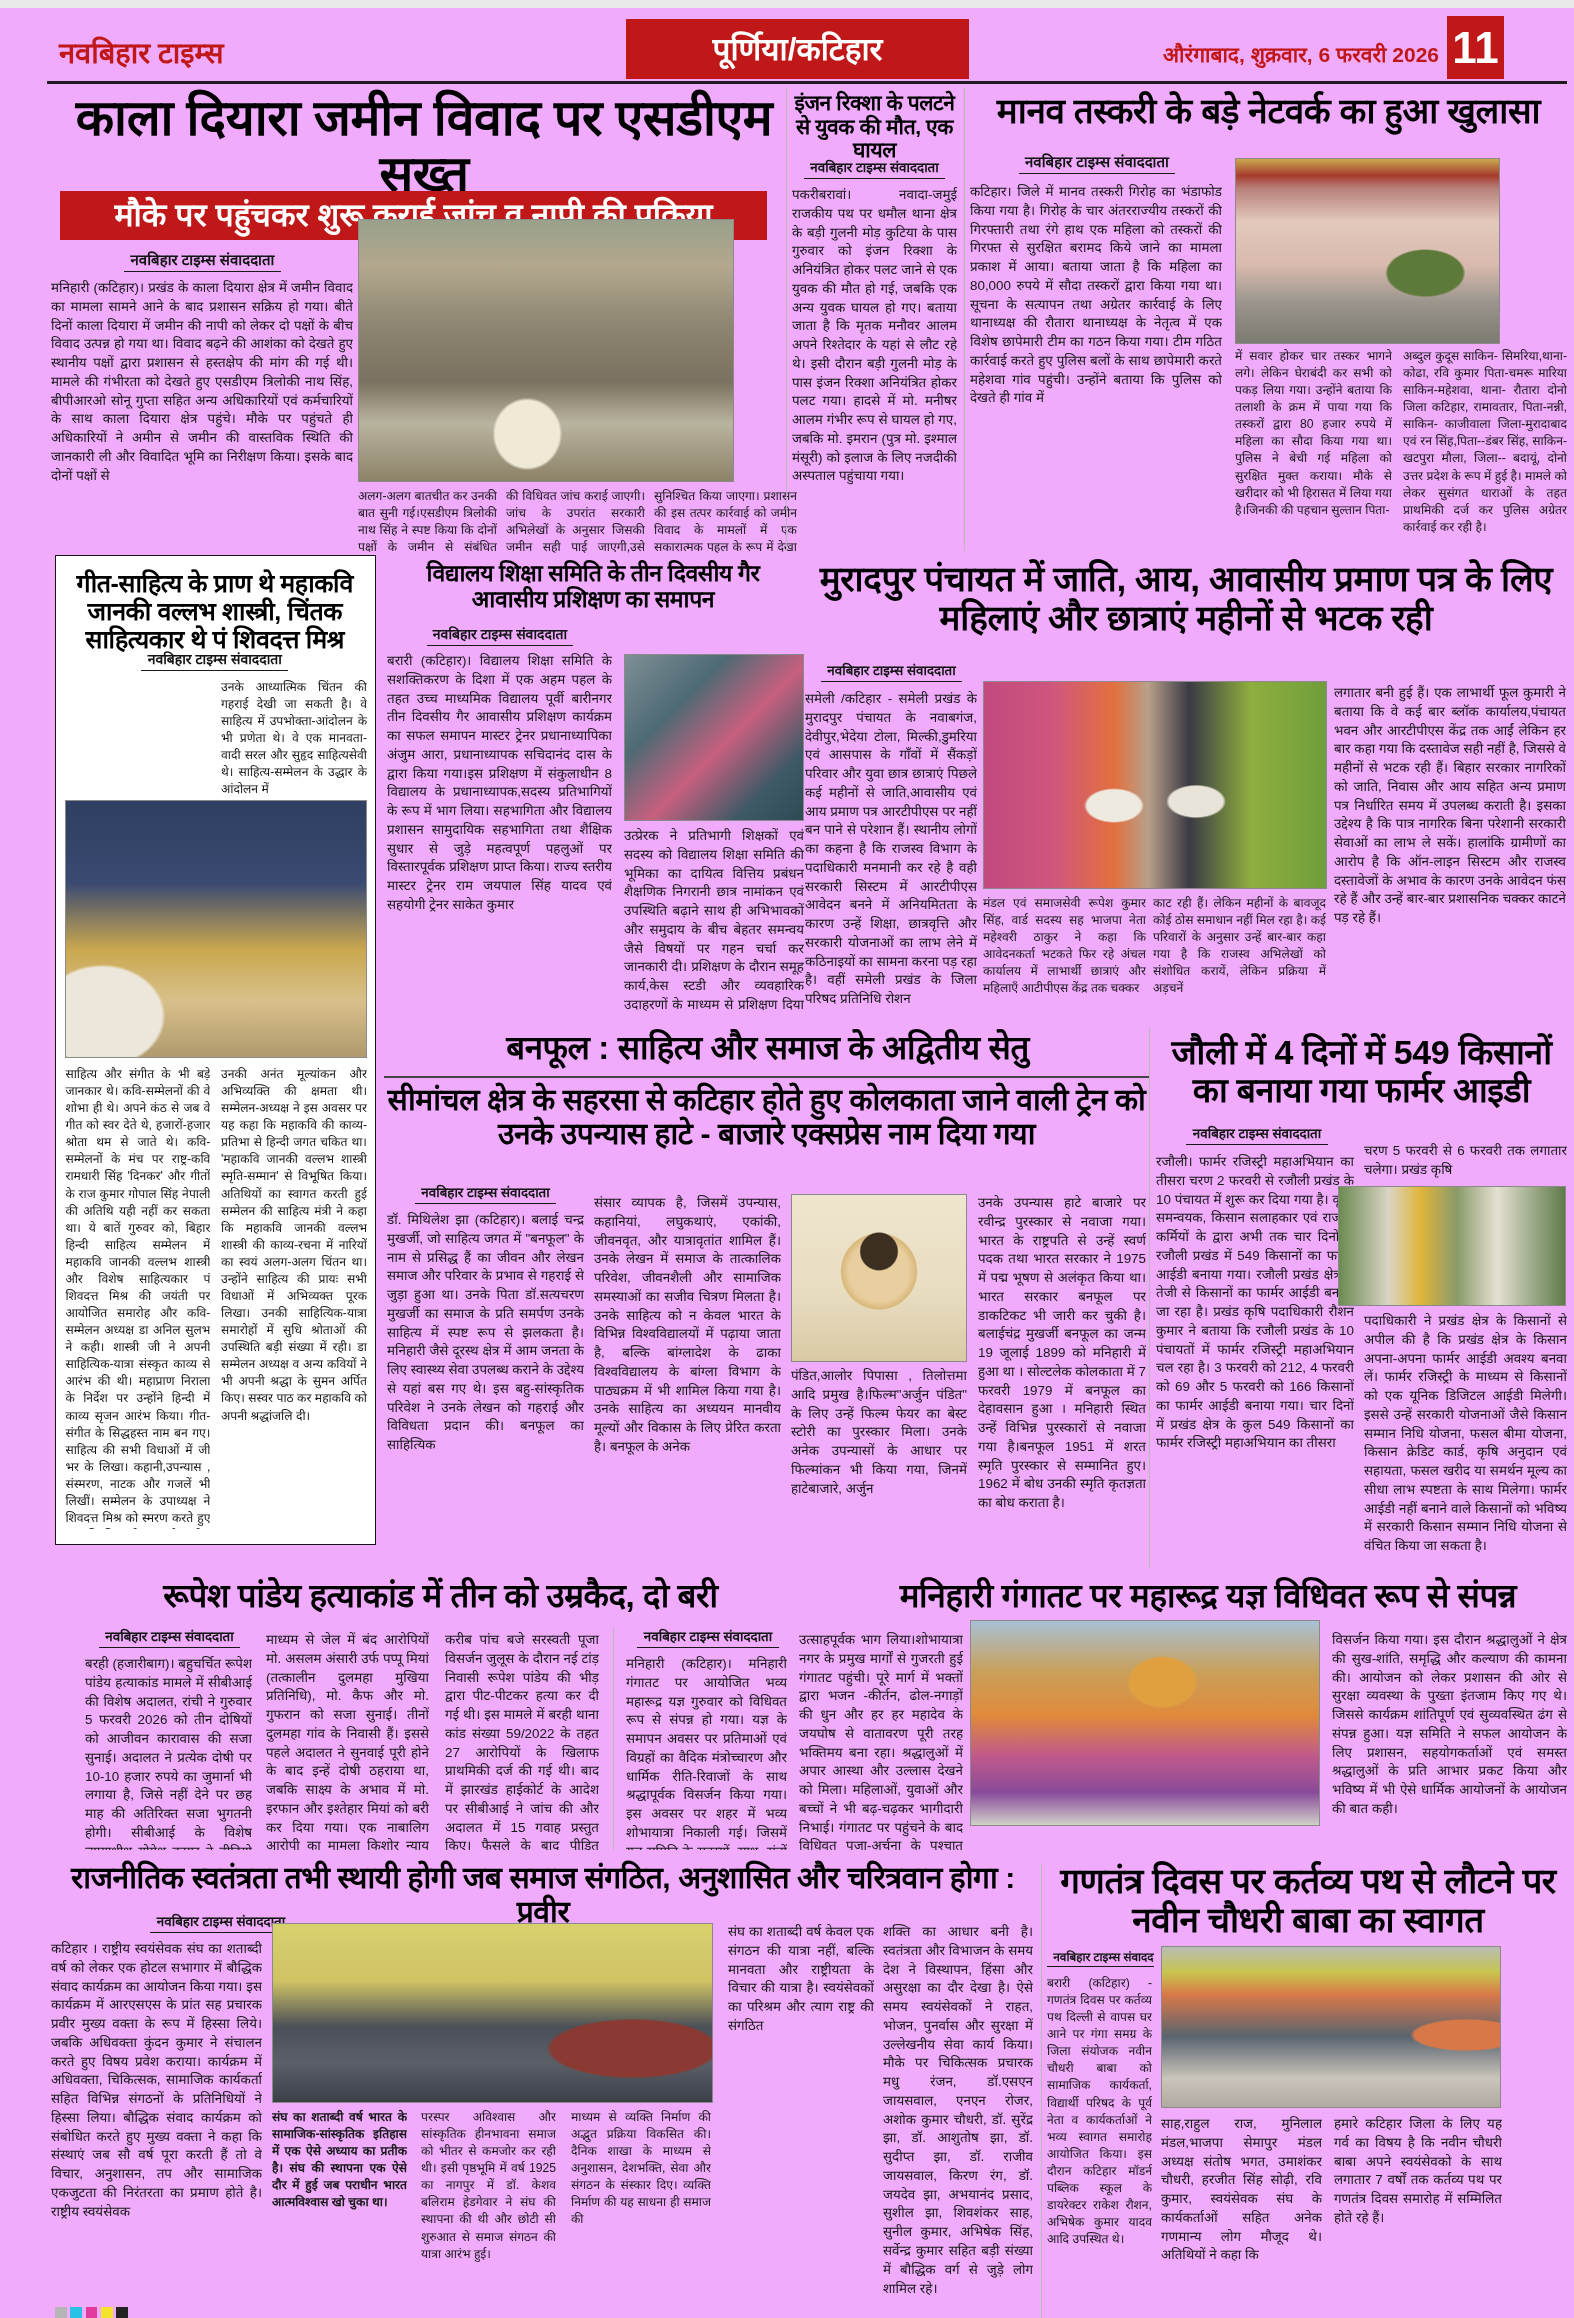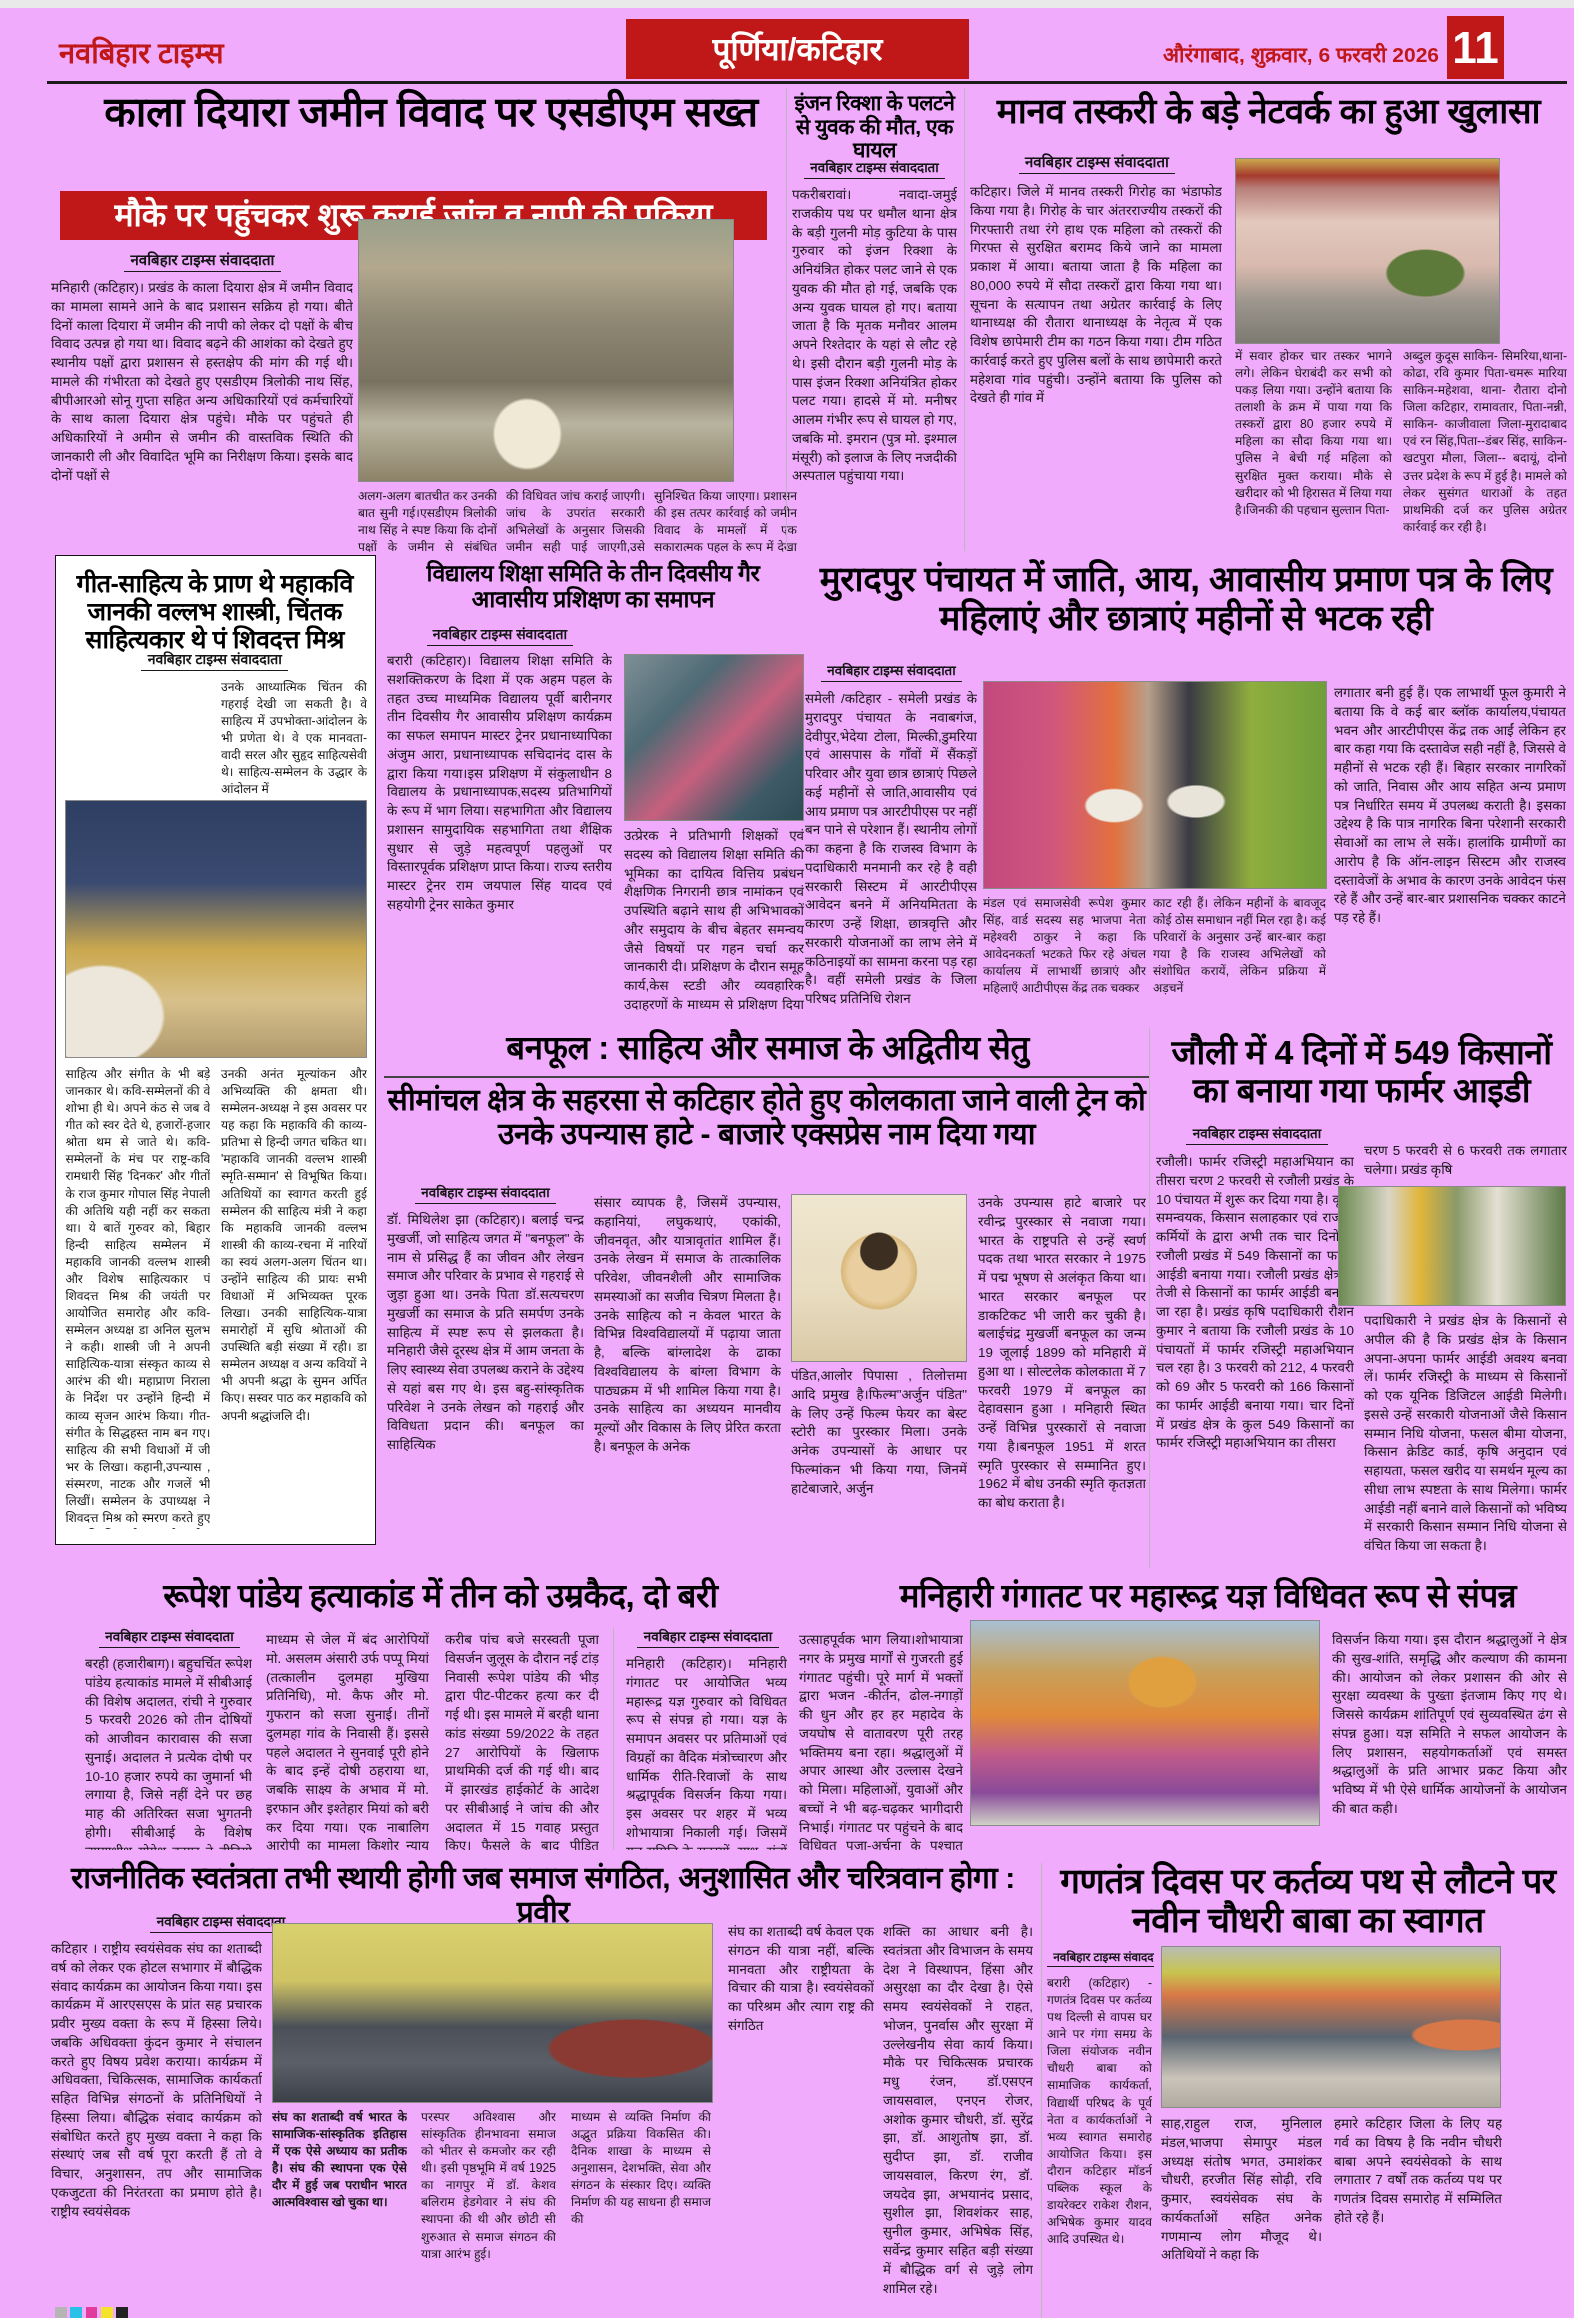--- a/index.html
+++ b/index.html
@@ -27,21 +27,21 @@
 
   <div class="abs" style="left:0;top:0;width:1575px;height:76px;">
     <div class="abs red" style="left:59px;top:23.6px;font-size:29px;font-weight:800;">नवबिहार टाइम्स</div>
     <div class="abs redbar" style="left:626px;top:11px;width:343px;height:60px;font-size:31.5px;line-height:60px;">पूर्णिया/कटिहार</div>
     <div class="abs red" style="left:1132px;top:31.5px;width:307px;font-size:21px;font-weight:800;text-align:right;">औरंगाबाद, शुक्रवार, 6 फरवरी 2026</div>
     <div class="abs redbar" style="left:1447px;top:7.9px;width:57px;height:63px;font-size:44px;line-height:63px;">11</div>
     <div class="abs hrule" style="left:47px;top:73px;width:1520px;height:3.1px;"></div>
   </div>
 
   <div>
-    <div class="abs hl" style="left:57px;top:82px;width:748px;font-size:41px;">काला दियारा जमीन विवाद पर एसडीएम सख्त</div>
+    <div class="abs hl" style="left:50px;top:82px;width:748px;font-size:50px;">काला दियारा जमीन विवाद पर एसडीएम सख्त</div>
     <div class="abs redbar" style="left:60px;top:183px;width:707px;height:49px;font-size:32px;line-height:49px;">मौके पर पहुंचकर शुरू कराई जांच व नापी की प्रक्रिया</div>
     <div class="abs byline" style="left:51px;top:241px;width:303px;"><span>नवबिहार टाइम्स संवाददाता</span></div>
     <div class="abs txt" style="left:51px;top:271px;width:302px;height:272px;">मनिहारी (कटिहार)। प्रखंड के काला दियारा क्षेत्र में जमीन विवाद का मामला सामने आने के बाद प्रशासन सक्रिय हो गया। बीते दिनों काला दियारा में जमीन की नापी को लेकर दो पक्षों के बीच विवाद उत्पन्न हो गया था। विवाद बढ़ने की आशंका को देखते हुए स्थानीय पक्षों द्वारा प्रशासन से हस्तक्षेप की मांग की गई थी। मामले की गंभीरता को देखते हुए एसडीएम त्रिलोकी नाथ सिंह, बीपीआरओ सोनू गुप्ता सहित अन्य अधिकारियों एवं कर्मचारियों के साथ काला दियारा क्षेत्र पहुंचे। मौके पर पहुंचते ही अधिकारियों ने अमीन से जमीन की वास्तविक स्थिति की जानकारी ली और विवादित भूमि का निरीक्षण किया। इसके बाद दोनों पक्षों से</div>
     <div class="abs photo" style="left:358px;top:211px;width:376px;height:263px;background:
       radial-gradient(ellipse at 45% 82%, #efe9d6 0 11%, rgba(0,0,0,0) 12%),
       linear-gradient(180deg,#9aa08a 0%,#b3a88e 18%,#8d8672 40%,#7a7260 62%,#b9b49f 78%,#8c8268 100%);"></div>
     <div class="abs txt small" style="left:358px;top:480px;width:139px;height:65px;">अलग-अलग बातचीत कर उनकी बात सुनी गई।एसडीएम त्रिलोकी नाथ सिंह ने स्पष्ट किया कि दोनों पक्षों के जमीन से संबंधित कागजातों</div>
     <div class="abs txt small" style="left:506px;top:480px;width:139px;height:65px;">की विधिवत जांच कराई जाएगी। जांच के उपरांत सरकारी अभिलेखों के अनुसार जिसकी जमीन सही पाई जाएगी,उसे दखल दिलाते हुए न्याय</div>
     <div class="abs txt small" style="left:654px;top:480px;width:143px;height:65px;">सुनिश्चित किया जाएगा। प्रशासन की इस तत्पर कार्रवाई को जमीन विवाद के मामलों में एक सकारात्मक पहल के रूप में देखा जा रहा है।</div>
   </div>

